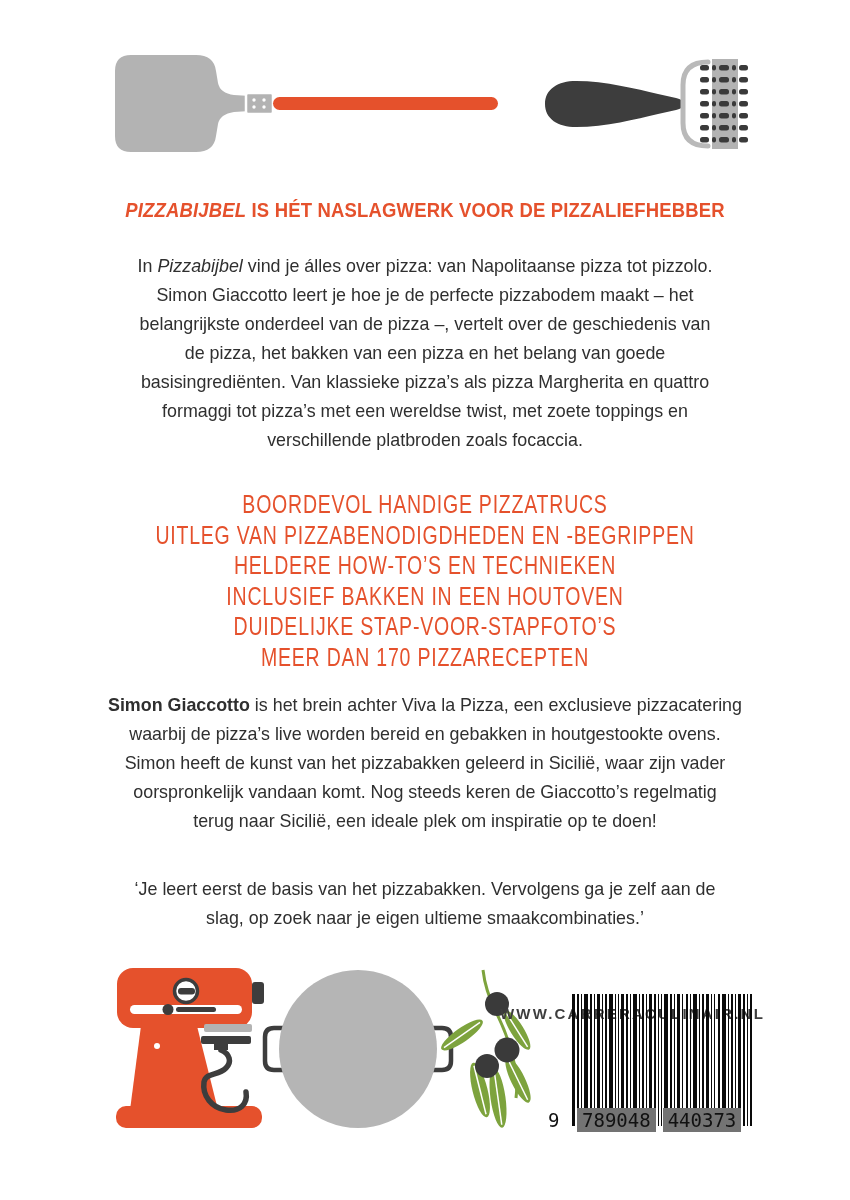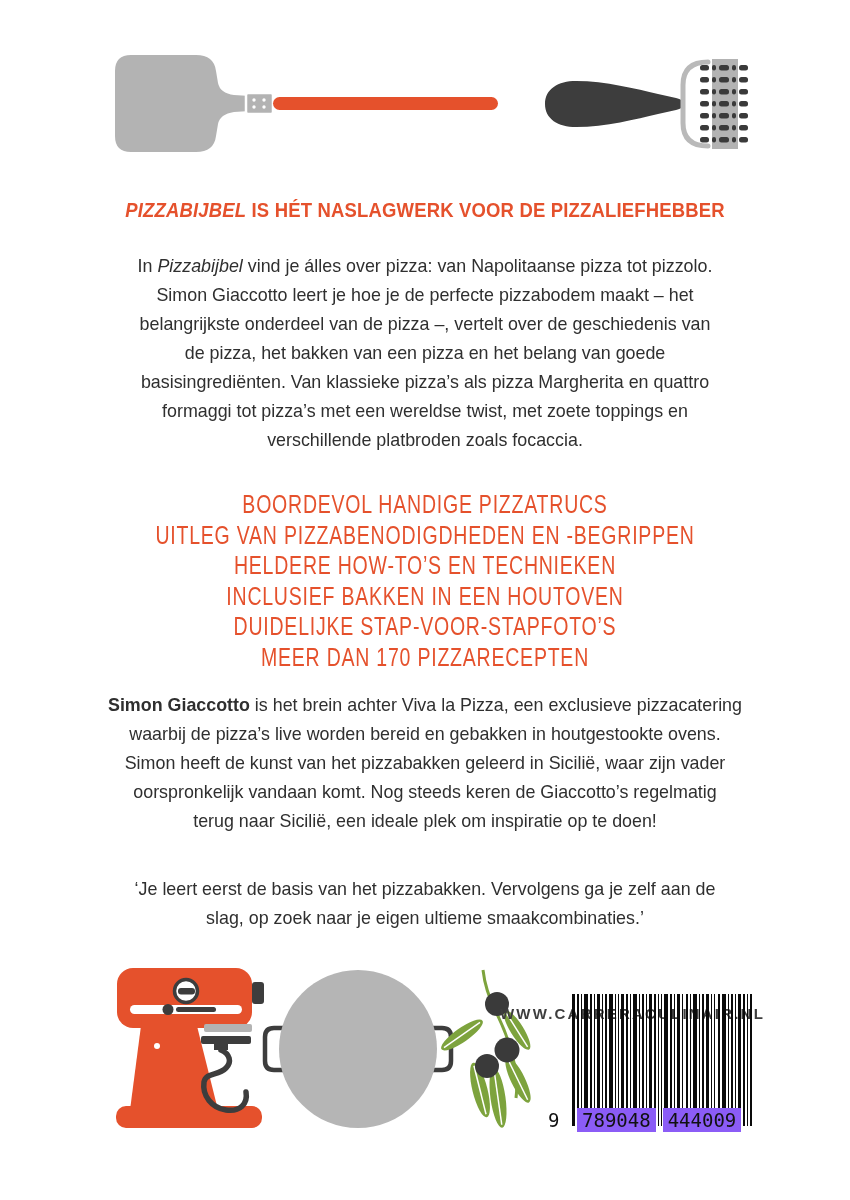--- a/index.html
+++ b/index.html
@@ -29,21 +29,21 @@
 
   .website{top:1005px;right:97px;font-size:15px;font-weight:700;letter-spacing:2.2px;
            color:#3e3e3e;}
 
   .barcode{left:548px;top:994px;width:206px;height:138px;}
   .barcode .bars{position:absolute;left:24px;top:0;}
   .digits{position:absolute;left:0;bottom:0;width:206px;height:24px;
           font-family:"DejaVu Sans Mono","Liberation Mono",monospace;font-size:19px;
           color:#111;display:flex;align-items:flex-end;line-height:24px;}
   .digits .first{width:22px;}
-  .digits .grp{background:#8b5cf6;padding:0 5px;margin-left:7px;}
+  .digits .grp{background:#737373;padding:0 5px;margin-left:7px;}
 </style>
 </head>
 <body>
 
 <div class="cover">
 
   <svg class="abs" style="left:0;top:45px;" width="850" height="120" viewBox="0 0 850 120">
     <g>
       <path fill="#b3b3b3" d="M115 26 Q115 10 131 10 L196 10 Q214 10 216 26 L218 38 Q220 48 234 50
                                L250 51 L250 66 L234 67 Q220 69 218 79 L216 91 Q214 107 196 107
@@ -239,17 +239,17 @@
         <rect x="159" y="0" width="2" height="132" fill="#0a0a0a"></rect>
         <rect x="163" y="0" width="1" height="132" fill="#0a0a0a"></rect>
         <rect x="166" y="0" width="3" height="132" fill="#0a0a0a"></rect>
         <rect x="171" y="0" width="2" height="132" fill="#0a0a0a"></rect>
         <rect x="175" y="0" width="1" height="132" fill="#0a0a0a"></rect>
         <rect x="178" y="0" width="2" height="132" fill="#0a0a0a"></rect>
       </svg>
     <div class="digits">
       <span class="first">9</span>
         <span class="grp">789048</span>
-        <span class="grp">444009</span>
+        <span class="grp">440373</span>
     </div>
   </div>
 
 </div>
 
 </body></html>

